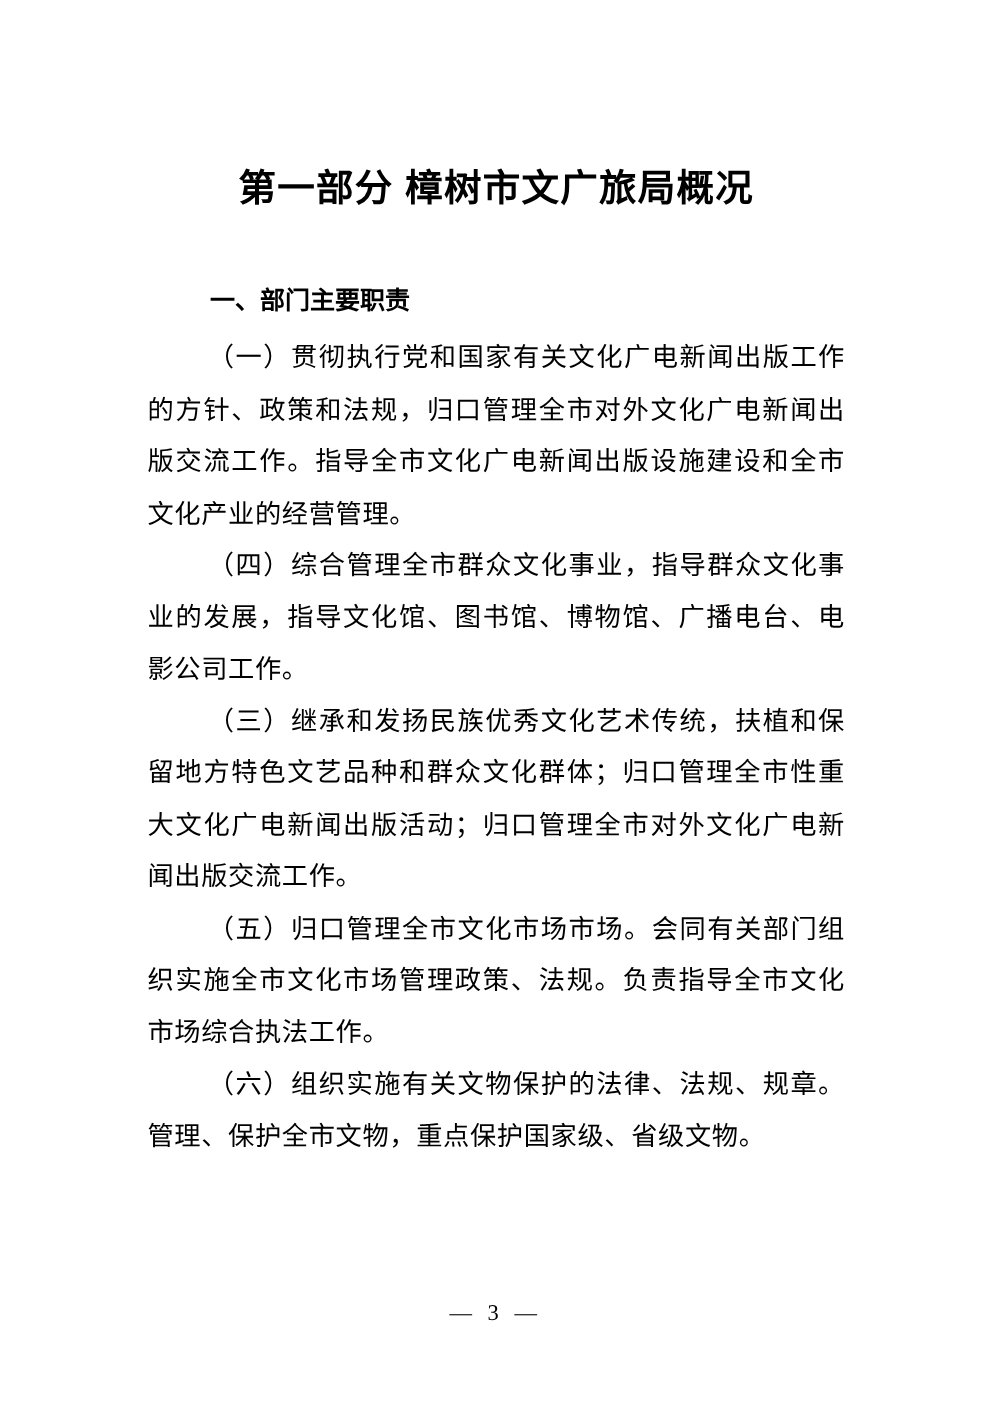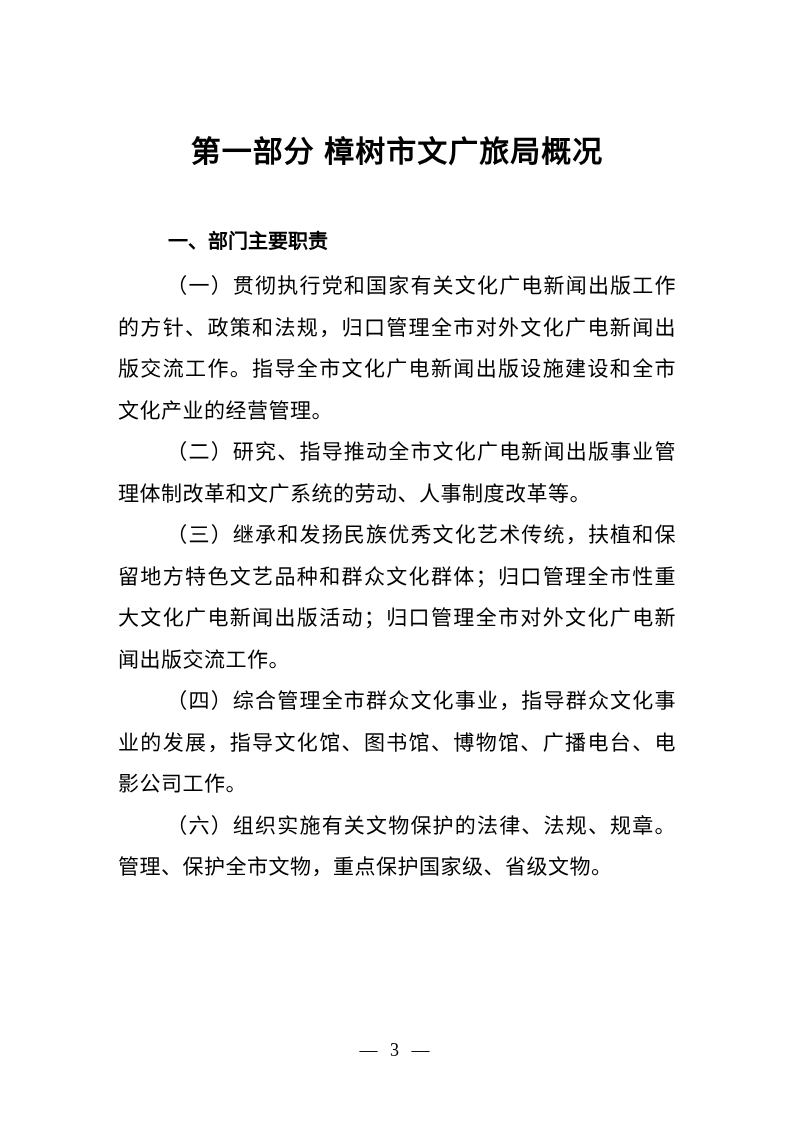--- a/index.html
+++ b/index.html
@@ -71,22 +71,22 @@
 
 <div class="page">
   <div class="content">
 
     <h1 class="doc-title">第一部分 樟树市文广旅局概况</h1>
 
     <h2 class="section-heading">一、部门主要职责</h2>
 
     <div class="body-text">
       <p>（一）贯彻执行党和国家有关文化广电新闻出版工作的方针、政策和法规，归口管理全市对外文化广电新闻出版交流工作。指导全市文化广电新闻出版设施建设和全市文化产业的经营管理。</p>
-      <p>（二）研究、指导推动全市文化广电新闻出版事业管理体制改革和文广系统的劳动、人事制度改革等。</p>
+      <p>（四）综合管理全市群众文化事业，指导群众文化事业的发展，指导文化馆、图书馆、博物馆、广播电台、电影公司工作。</p>
       <p>（三）继承和发扬民族优秀文化艺术传统，扶植和保留地方特色文艺品种和群众文化群体；归口管理全市性重大文化广电新闻出版活动；归口管理全市对外文化广电新闻出版交流工作。</p>
-      <p>（四）综合管理全市群众文化事业，指导群众文化事业的发展，指导文化馆、图书馆、博物馆、广播电台、电影公司工作。</p>
+      <p>（五）归口管理全市文化市场市场。会同有关部门组织实施全市文化市场管理政策、法规。负责指导全市文化市场综合执法工作。</p>
       <p>（六）组织实施有关文物保护的法律、法规、规章。管理、保护全市文物，重点保护国家级、省级文物。</p>
     </div>
 
   </div>
 
   <div class="page-footer">— 3 —</div>
 </div>
 
 </body></html>

